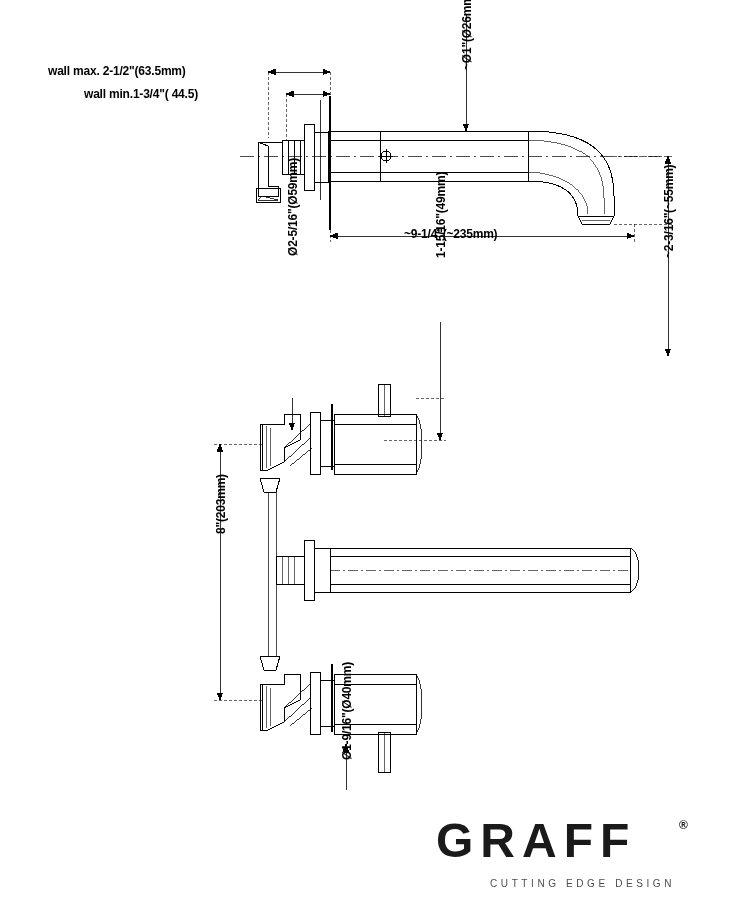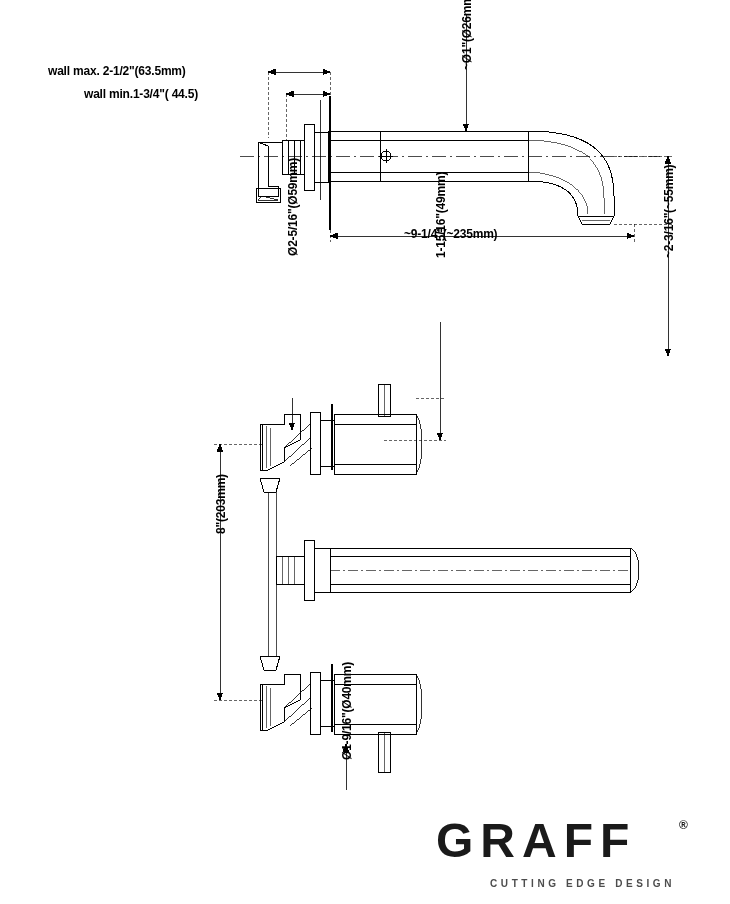--- a/index.html
+++ b/index.html
@@ -65,21 +65,21 @@
     font-size: 12px;
     font-weight: bold;
     color: #1a1a1a;
   }
   .brand-tag {
     position: absolute;
     left: 54px;
     top: 66px;
     font-family: "Liberation Sans", sans-serif;
     font-size: 10px;
-    font-weight: bold;
+    font-weight: normal;
     letter-spacing: 3.6px;
     color: #4d4d4d;
   }
 </style>
 </head>
 <body>
 
 <div id="sheet">
 
   <svg class="drawing" viewBox="0 0 730 904">

